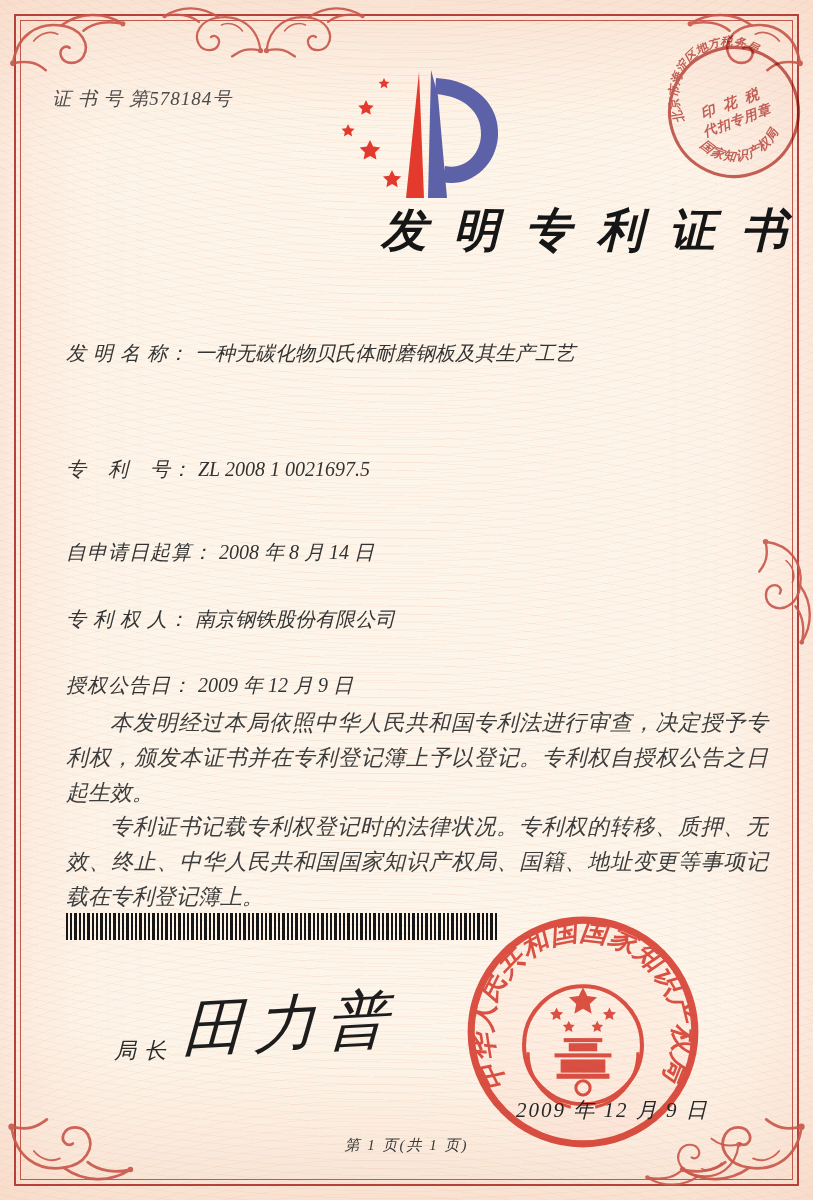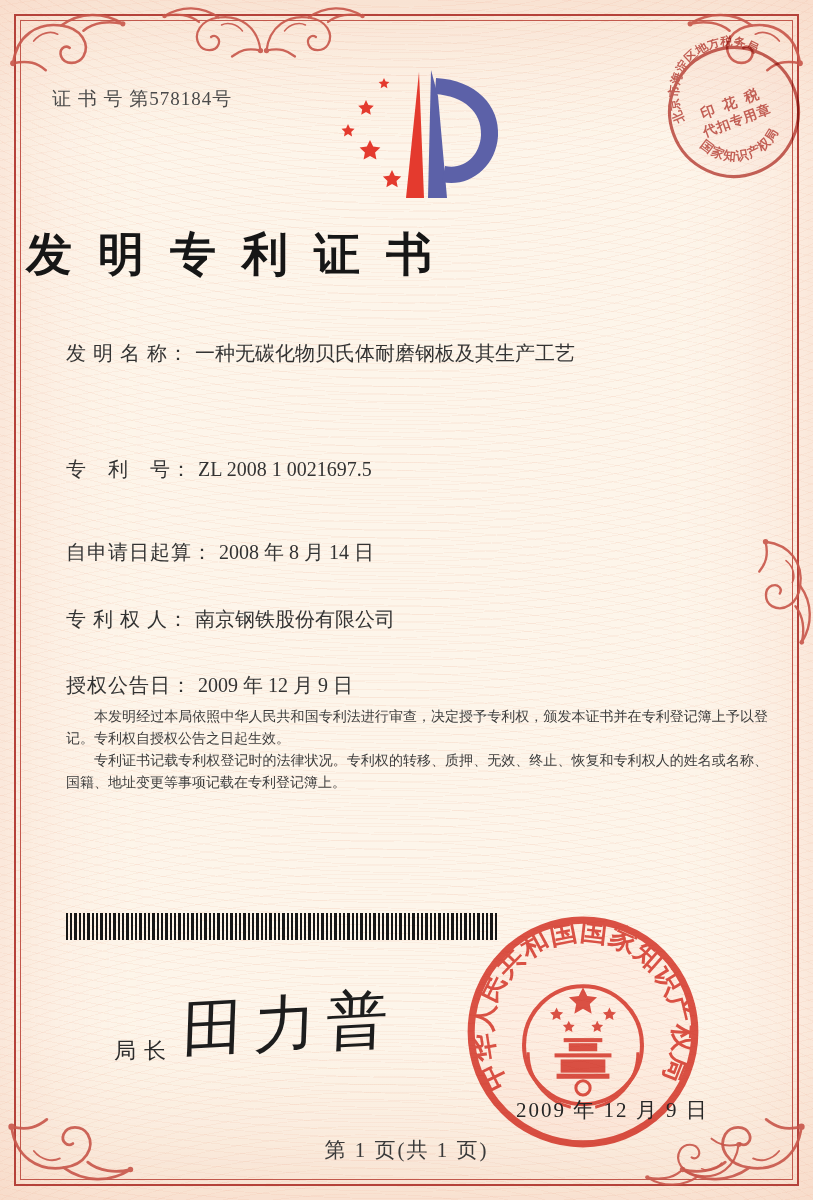--- a/index.html
+++ b/index.html
@@ -5,43 +5,44 @@
   html,body{margin:0;padding:0;}
   body{background:#d8cfc2;font-family:"Liberation Serif","DejaVu Serif",serif;}
   .page{
     position:relative;width:813px;height:1200px;margin:0 auto;overflow:hidden;
     background-color:#fdf4e9;
     background-image:
       repeating-radial-gradient(140% 90% at 50% -45%, rgba(233,158,128,.10) 0 1px, transparent 1px 8px),
       repeating-radial-gradient(150% 95% at 45% 150%, rgba(233,158,128,.09) 0 1px, transparent 1px 9px),
       linear-gradient(180deg,#fbeee0 0%,#fdf5ea 12%,#fdf5ea 85%,#faecdd 100%);
     box-shadow:inset 0 0 130px rgba(242,180,155,.38);
+    font-style:italic;
   }
   .frame-outer{position:absolute;inset:14px;border:2px solid #b5423a;pointer-events:none;}
   .frame-inner{position:absolute;inset:20px;border:1px solid #c2584c;pointer-events:none;}
   .orn{position:absolute;color:#c8564a;opacity:.9;}
   .cert-no{position:absolute;left:52px;top:86px;font-size:19px;color:#4a4a4a;letter-spacing:1px;white-space:nowrap;}
   .logo{position:absolute;left:318px;top:66px;}
-  .title{position:absolute;left:0;right:0;top:224px;text-align:left;font-size:46px;font-weight:bold;
+  .title{position:absolute;left:0;right:0;top:200px;text-align:right;font-size:46px;font-weight:bold;
          color:#161616;letter-spacing:26px;text-indent:26px;white-space:nowrap;}
   .row{position:absolute;left:66px;font-size:20px;color:#333;white-space:nowrap;}
   .row .lbl{letter-spacing:1px;}
   .row .val{margin-left:6px;text-align:right;}
   .r0{top:340px}.r1{top:407px}.r2{top:456px}.r3{top:539px}.r4{top:606px}.r5{top:672px}
-  .body-text{position:absolute;left:66px;right:45px;top:706px;font-size:14px;line-height:1.58;
+  .body-text{position:absolute;left:66px;right:45px;top:706px;font-size:22px;line-height:1.58;
              color:#3d3d3d;text-align:justify;}
   .body-text p{margin:0;text-indent:2em;}
   .barcode{position:absolute;left:66px;top:913px;width:434px;height:27px;}
   .barcode rect{fill:#161616;}
   .signer{position:absolute;left:114px;top:1036px;font-size:22px;color:#2c2c2c;letter-spacing:8px;}
   .signature{position:absolute;left:182px;top:982px;font-size:62px;color:#1d1d1d;
              transform:rotate(-3deg) skewX(-5deg);letter-spacing:10px;font-weight:500;white-space:nowrap;}
   .seal{position:absolute;left:461px;top:910px;opacity:.92;mix-blend-mode:multiply;}
   .issue-date{position:absolute;left:516px;top:1096px;font-size:21px;color:#262626;letter-spacing:2px;white-space:nowrap;z-index:5;}
-  .footer{position:absolute;left:0;right:0;top:1136px;text-align:center;font-size:21px;color:#3a3a3a;letter-spacing:2px;}
+  .footer{position:absolute;left:0;right:0;top:1136px;text-align:center;font-size:15px;color:#3a3a3a;letter-spacing:2px;}
   .tax-stamp{position:absolute;left:658px;top:36px;transform:rotate(-20deg);opacity:.85;mix-blend-mode:multiply;}
 </style>
 </head>
 <body>
 
 <div class="page">
 
   <div class="frame-outer"></div>
   <div class="frame-inner"></div>
 
@@ -103,21 +104,21 @@
   <div class="title">发明专利证书</div>
 
   <div class="row r0"><span class="lbl">发 明 名 称：</span><span class="val">一种无碳化物贝氏体耐磨钢板及其生产工艺</span></div>
   <div class="row r2"><span class="lbl">专　利　号：</span><span class="val">ZL 2008 1 0021697.5</span></div>
   <div class="row r3"><span class="lbl">自申请日起算：</span><span class="val">2008 年 8 月 14 日</span></div>
   <div class="row r4"><span class="lbl">专 利 权 人：</span><span class="val">南京钢铁股份有限公司</span></div>
   <div class="row r5"><span class="lbl">授权公告日：</span><span class="val">2009 年 12 月 9 日</span></div>
 
   <div class="body-text">
     <p>本发明经过本局依照中华人民共和国专利法进行审查，决定授予专利权，颁发本证书并在专利登记簿上予以登记。专利权自授权公告之日起生效。</p>
-    <p>专利证书记载专利权登记时的法律状况。专利权的转移、质押、无效、终止、恢复和专利权人的姓名或名称、国籍、地址变更等事项记载在专利登记簿上。</p>
+    <p>专利证书记载专利权登记时的法律状况。专利权的转移、质押、无效、终止、中华人民共和国国家知识产权局、国籍、地址变更等事项记载在专利登记簿上。</p>
   </div>
 
   <svg class="barcode" id="barcode-svg" viewBox="0 0 434 27" preserveAspectRatio="none">
       <rect x="0" y="0" width="2" height="27"></rect>
       <rect x="4" y="0" width="2" height="27"></rect>
       <rect x="8" y="0" width="3" height="27"></rect>
       <rect x="13" y="0" width="2" height="27"></rect>
       <rect x="17" y="0" width="2" height="27"></rect>
       <rect x="21" y="0" width="3" height="27"></rect>
       <rect x="26" y="0" width="2" height="27"></rect>

